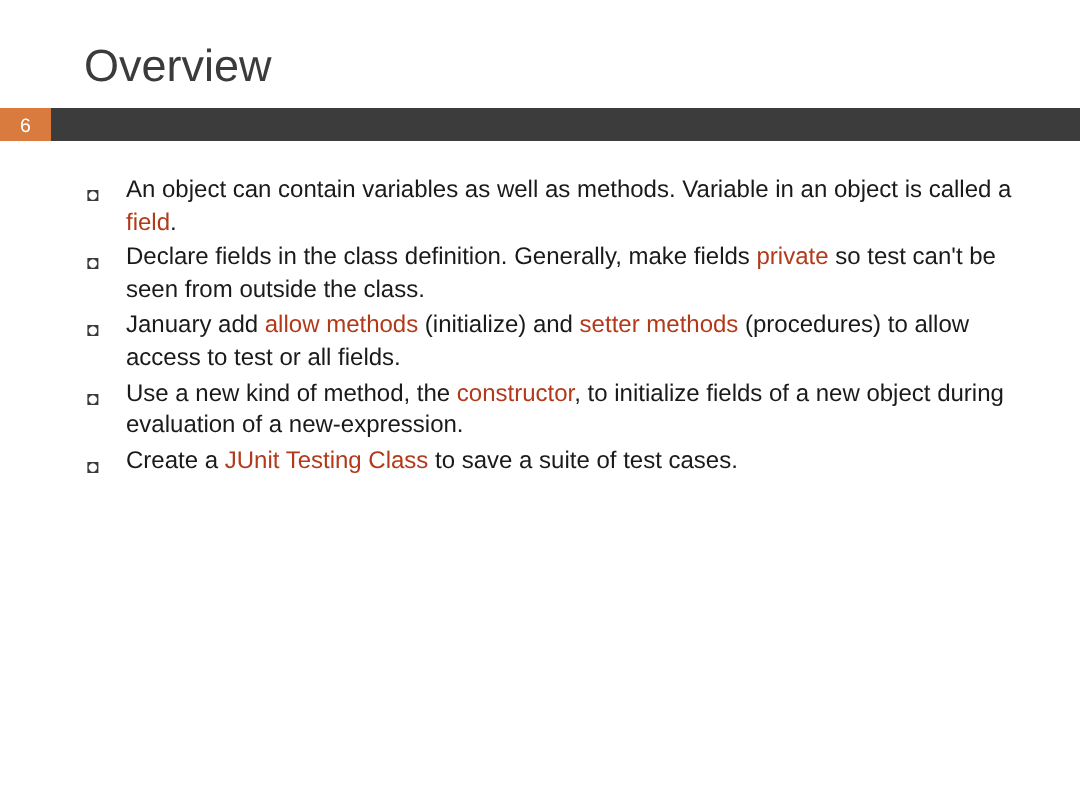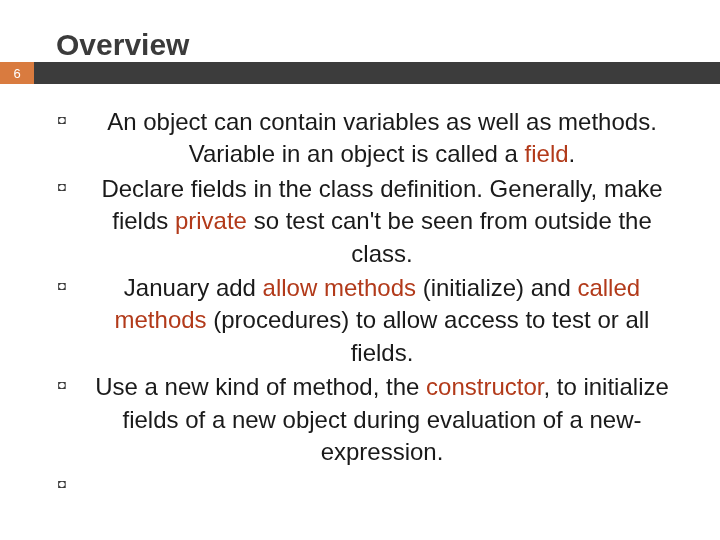--- a/index.html
+++ b/index.html
@@ -7,22 +7,22 @@
     width: 720px;
     height: 540px;
     background: #fff;
     font-family: Arial, Helvetica, sans-serif;
     position: relative;
     overflow: hidden;
   }
   .title {
     font-size: 30px;
     color: #3b3b3b;
-    padding: 28px 0 0 56px;
-    font-weight: 700;
+    padding: 28px 0 10px 56px;
+    font-weight: 400;
   }
   .accent-bar {
     display: flex;
     height: 22px;
     width: 100%;
   }
   .accent-left {
     width: 34px;
     background: #d97b3f;
     display: flex;
@@ -48,24 +48,23 @@
   .bullet {
     width: 28px;
     flex-shrink: 0;
     font-size: 13px;
     line-height: 28px;
     color: #3b3b3b;
     text-align: left;
     padding-left: 2px;
   }
   .text {
-    font-size: 24px;
+    font-size: 16px;
     line-height: 1.35;
     color: #1a1a1a;
-    text-align: center;
   }
   .hl { color: #b23a1a; }
 </style>
 </head>
 <body>
 
 <div class="title">Overview</div>
 
 <div class="accent-bar">
   <div class="accent-left">
@@ -81,25 +80,26 @@
     <div class="text"><span>An object can contain variables as well as methods. Variable in an object is called a </span><span class="hl">field</span><span>.</span></div>
   </div>
 
   <div class="item">
     <div class="bullet">◘</div>
     <div class="text"><span>Declare fields in the class definition. Generally, make fields </span><span class="hl">private</span><span> so test can't be seen from outside the class.</span></div>
   </div>
 
   <div class="item">
     <div class="bullet">◘</div>
-    <div class="text"><span>January add </span><span class="hl">allow methods</span><span> (initialize) and </span><span class="hl">called methods</span><span> (procedures) to allow access to test or all fields.</span></div>
+    <div class="text"><span>January add </span><span class="hl">allow methods</span><span> (initialize) and </span><span class="hl">setter methods</span><span> (procedures) to allow access to test or all fields.</span></div>
   </div>
 
   <div class="item">
     <div class="bullet">◘</div>
     <div class="text"><span>Use a new kind of method, the </span><span class="hl">constructor</span><span>, to initialize fields of a new object during evaluation of a new-expression.</span></div>
   </div>
 
   <div class="item">
     <div class="bullet">◘</div>
+    <div class="text"><span>Create a </span><span class="hl">JUnit Testing Class</span><span> to save a suite of test cases.</span></div>
   </div>
 
 </div>
 
 </body></html>

